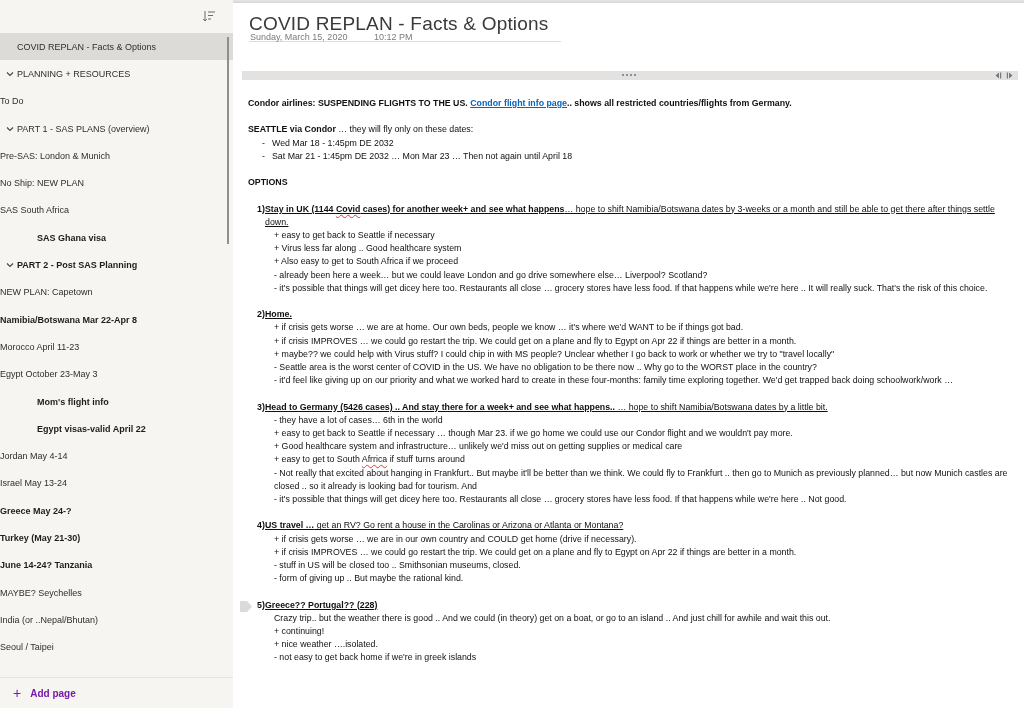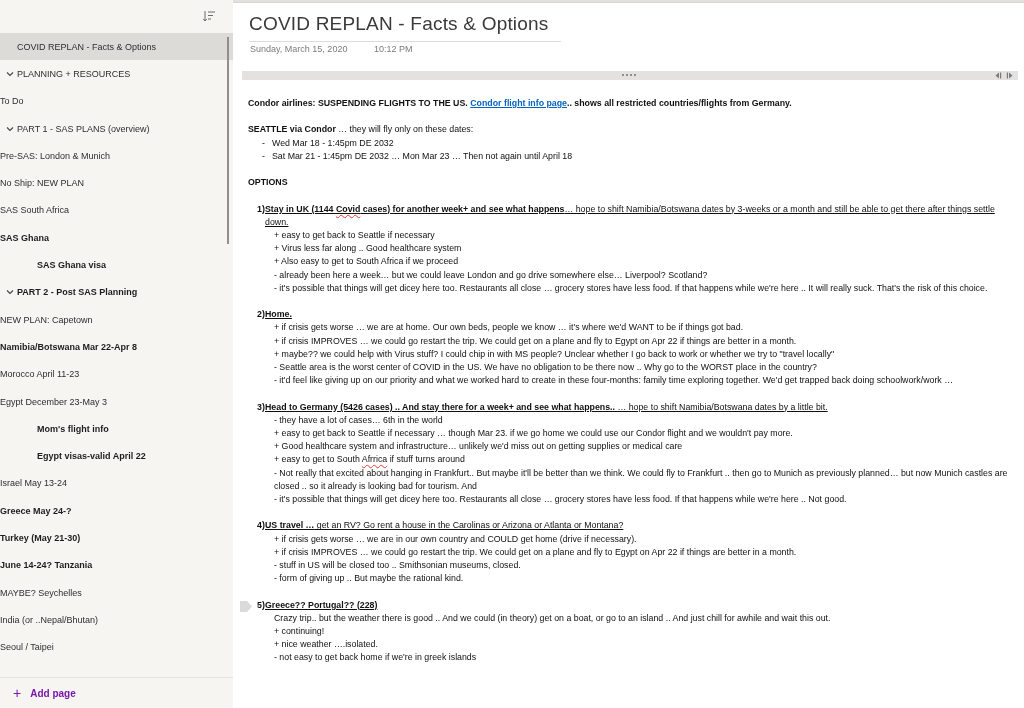--- a/index.html
+++ b/index.html
@@ -29,21 +29,21 @@
   .plus { font-size:14px; font-weight:normal; line-height:10px; }
 
   
   .main { position:absolute; left:233px; top:0; width:791px; height:708px; background:#fff; }
   .top-strip { position:absolute; left:0; right:0; top:0; height:3px;
     background:#e2e1e0; border-bottom:1px solid #d6d5d3; }
   .note-title { position:absolute; left:16px; top:13px; font-size:19px;
     font-weight:normal; color:#3a3a3a; letter-spacing:.2px; }
   .title-underline { position:absolute; left:16px; top:41px; width:312px; height:1px;
     background:#dcdcdc; }
-  .note-meta { position:absolute; left:17px; top:44px; font-size:9px; color:#7b7b7b; }
+  .note-meta { position:absolute; left:17px; top:32px; font-size:9px; color:#7b7b7b; }
   .note-meta .time { margin-left:24px; }
 
   .outline-bar { position:absolute; left:9px; top:71px; width:776px; height:9px;
     background:#e3e2e1; }
   .dots { position:absolute; left:50%; top:3px; margin-left:-8px; display:flex; gap:2px; }
   .dots i { width:2px; height:2px; background:#8f8f8f; display:block; }
   .pager { position:absolute; right:5px; top:1px; display:flex; gap:4px; }
 
   .para-handle { position:absolute; left:7px; top:601px; width:12px; height:11px;
     background:#dadada; clip-path:polygon(0 0,58% 0,100% 50%,58% 100%,0 100%); }
@@ -100,49 +100,49 @@
       </div>
       <div class="pl-item lvl1">
         <span>Pre-SAS:  London &amp; Munich</span>
       </div>
       <div class="pl-item lvl1">
         <span>No Ship: NEW PLAN</span>
       </div>
       <div class="pl-item lvl1">
         <span>SAS  South Africa</span>
       </div>
-      <div class="pl-item lvl1 bold">
-        <span>SAS Ghana</span>
-      </div>
       <div class="pl-item lvl2 bold">
         <span>SAS Ghana visa</span>
       </div>
       <div class="pl-item lvl0 bold">
         <svg class="chev" viewBox="0 0 10 10">
           <polyline points="2,3.5 5,6.5 8,3.5" fill="none" stroke="#444" stroke-width="1.1"></polyline>
         </svg>
         <span>PART 2 - Post SAS Planning</span>
       </div>
       <div class="pl-item lvl1">
         <span>NEW PLAN:  Capetown</span>
       </div>
       <div class="pl-item lvl1 bold">
         <span>Namibia/Botswana Mar 22-Apr 8</span>
       </div>
       <div class="pl-item lvl1">
         <span>Morocco April 11-23</span>
       </div>
       <div class="pl-item lvl1">
-        <span>Egypt December 23-May 3</span>
+        <span>Egypt October 23-May 3</span>
       </div>
       <div class="pl-item lvl2 bold">
         <span>Mom's flight info</span>
       </div>
       <div class="pl-item lvl2 bold">
         <span>Egypt visas-valid April 22</span>
+      </div>
+      <div class="pl-item lvl1">
+        <span>Jordan May 4-14</span>
       </div>
       <div class="pl-item lvl1">
         <span>Israel May 13-24</span>
       </div>
       <div class="pl-item lvl1 bold">
         <span>Greece May 24-?</span>
       </div>
       <div class="pl-item lvl1 bold">
         <span>Turkey (May 21-30)</span>
       </div>

